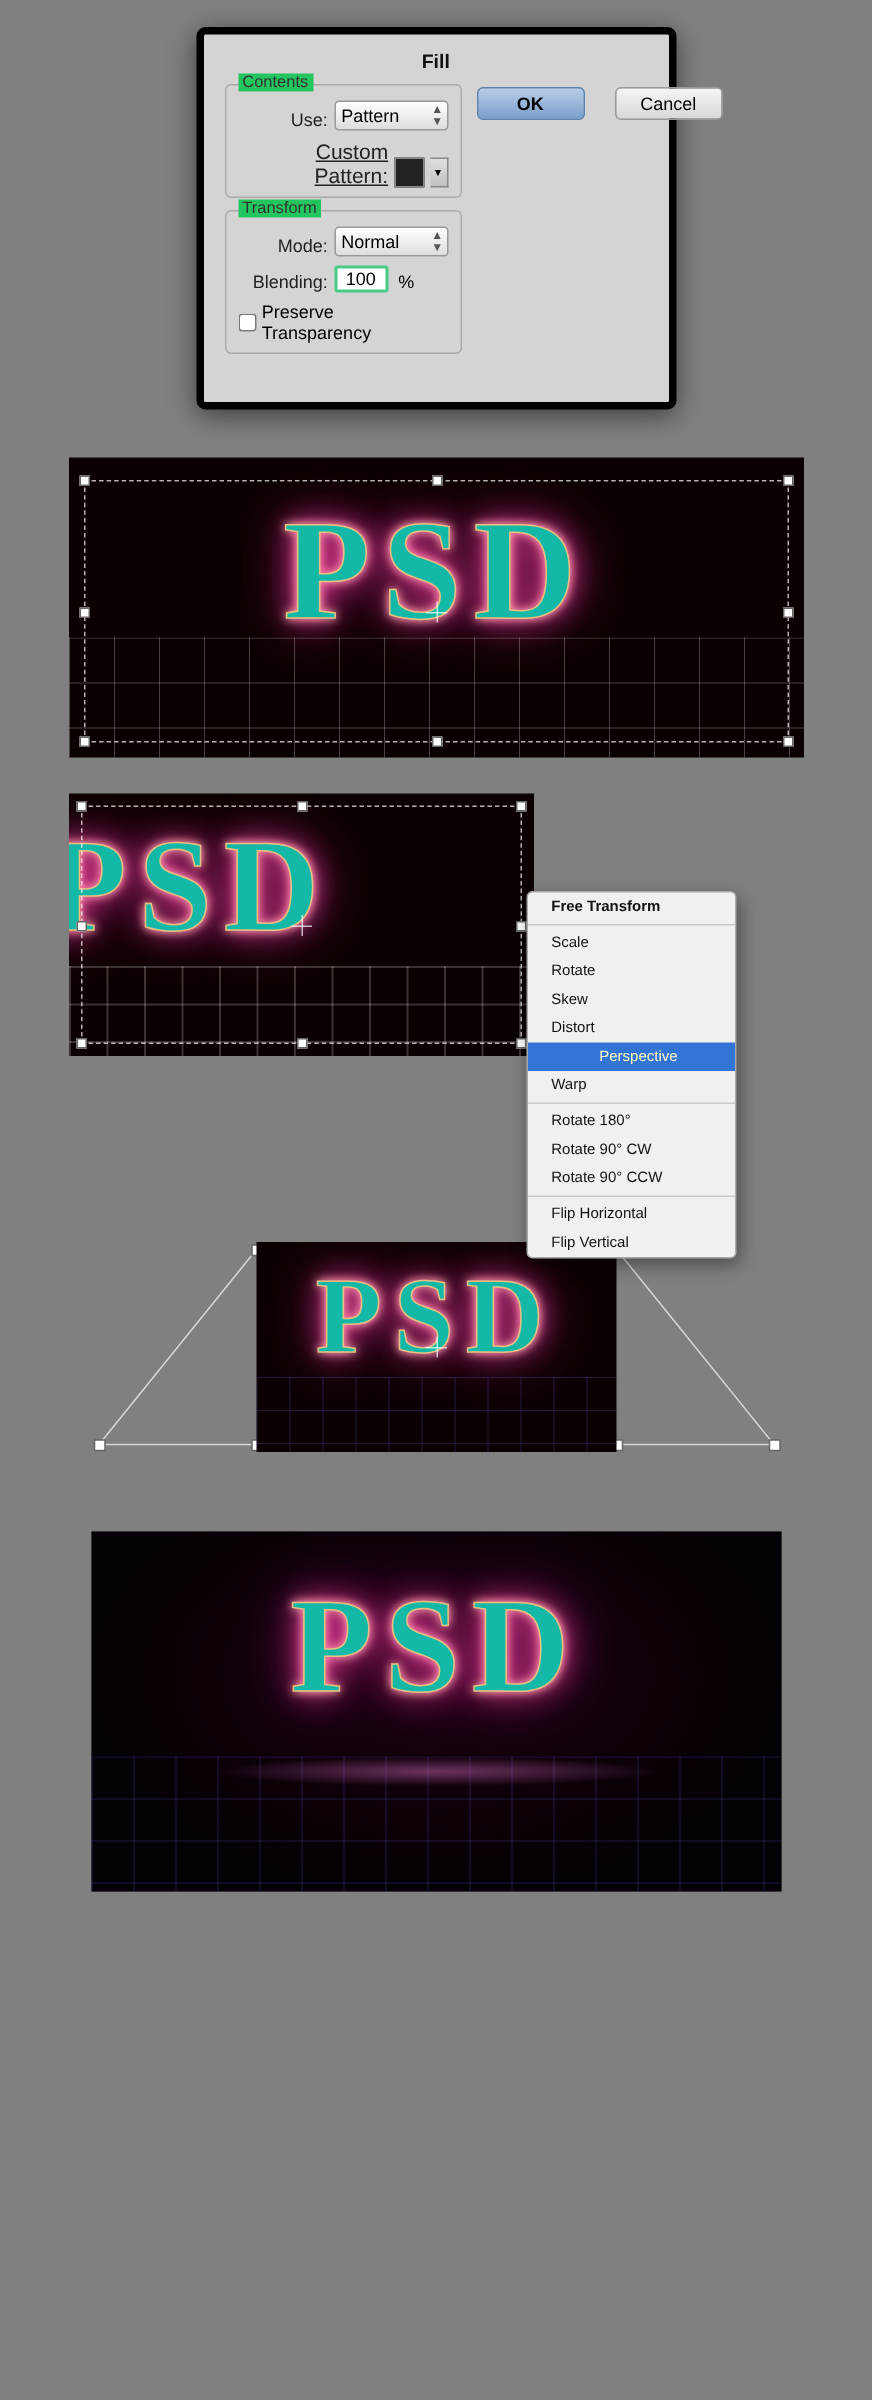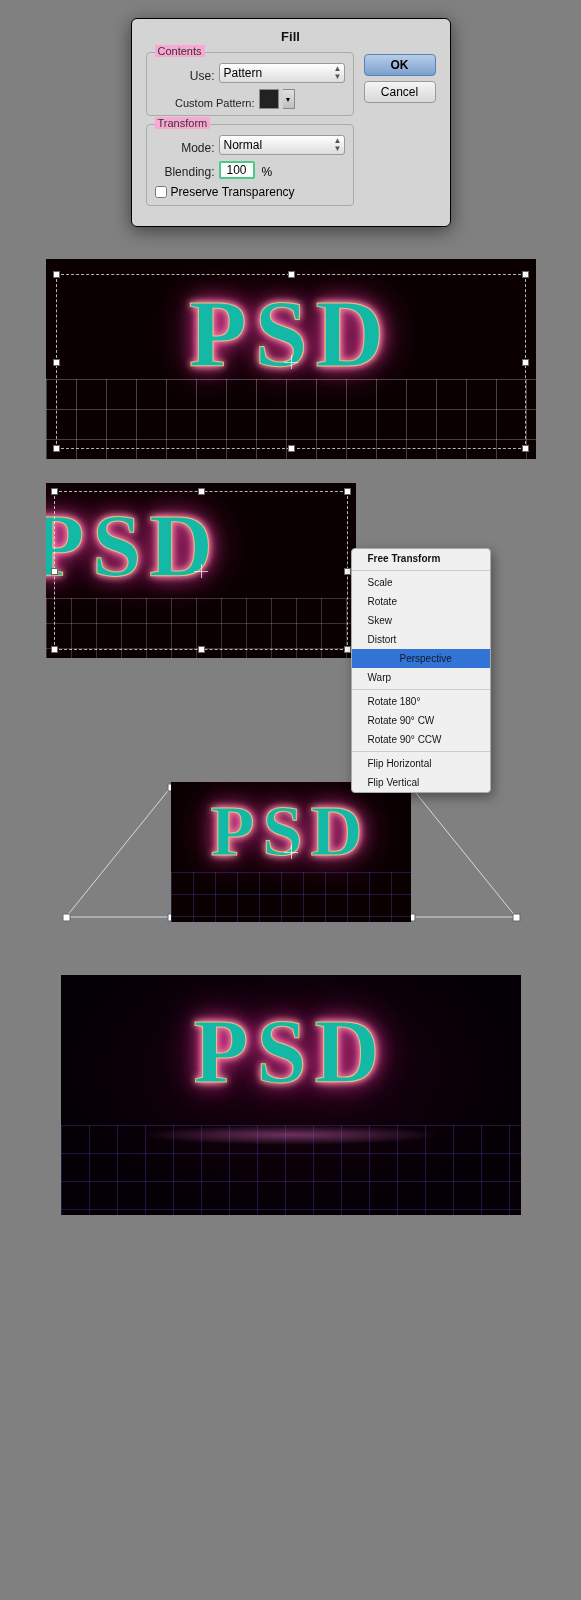--- a/index.html
+++ b/index.html
@@ -13,44 +13,44 @@
     }
 
     
     .dialog-overlay {
       display: flex;
       justify-content: center;
       padding: 18px 0 18px 0;
     }
     .dialog {
       background: #d4d4d4;
-      border: 1px solid #000000;
+      border: 5px solid #000000;
       border-radius: 6px;
       box-shadow: 0 4px 18px rgba(0,0,0,0.5);
       width: 320px;
-      padding: 10px 14px 12px 14px;
+      padding: 10px 14px 24px 14px;
     }
     .dialog-title {
       text-align: center;
       font-size: 13px;
       font-weight: bold;
       margin-bottom: 8px;
       color: #111;
     }
     .dialog-body {
       display: flex;
       gap: 10px;
     }
     .dialog-left {
       flex: 1;
     }
     .dialog-right {
       display: flex;
-      flex-direction: column;
-      gap: 5px;
+      flex-direction: row;
+      gap: 20px;
       padding-top: 2px;
     }
     .dialog-btn {
       width: 72px;
       height: 22px;
       background: linear-gradient(to bottom, #f5f5f5, #d8d8d8);
       border: 1px solid #999;
       border-radius: 4px;
       cursor: pointer;
       font-size: 12px;
@@ -67,21 +67,21 @@
       border: 1px solid #aaa;
       border-radius: 4px;
       padding: 4px 8px 6px 8px;
       margin-bottom: 8px;
       position: relative;
     }
     .fieldset-label {
       position: absolute;
       top: -8px;
       left: 8px;
-      background: #f9a8d4;
+      background: #22c55e;
       padding: 0 3px;
       font-size: 11px;
       color: #333;
     }
     .field-row {
       display: flex;
       align-items: flex-end;
       margin-top: 6px;
       gap: 4px;
     }
@@ -305,21 +305,21 @@
     }
     .context-menu-item {
       padding: 4px 16px;
       cursor: pointer;
       font-size: 10px;
       color: #111;
       white-space: nowrap;
     }
     .context-menu-item.highlighted {
       background: #3375d6;
-      color: #0f172a;
+      color: #fef9c3;
       padding-left: 48px;
     }
     .context-menu-separator {
       height: 1px;
       background: #ccc;
       margin: 2px 0;
     }
     .context-menu-item.bold {
       font-weight: bold;
     }
@@ -366,21 +366,21 @@
                 <option>Color…</option>
                 <option>Content-Aware</option>                <option>History</option>
                 <option>Black</option>
                 <option>50% Gray</option>
                 <option>White</option>
               </select>
               <span class="select-arrow">▲<br>▼</span>
             </div>
           </div>
           <div class="field-row">
-            <span class="field-label" style="min-width:100px;font-size:11px;">Custom Pattern:</span>
+            <span class="field-label" style="min-width:100px;font-size:14px;text-decoration:underline;">Custom Pattern:</span>
             <span class="pattern-swatch"></span>
             <span class="pattern-arrow">▼</span>
           </div>
         </div>
 
         <div class="fieldset-box">
           <div class="fieldset-label">Transform</div>
           <div class="field-row">
             <span class="field-label">Mode:</span>
             <div class="select-wrapper">

